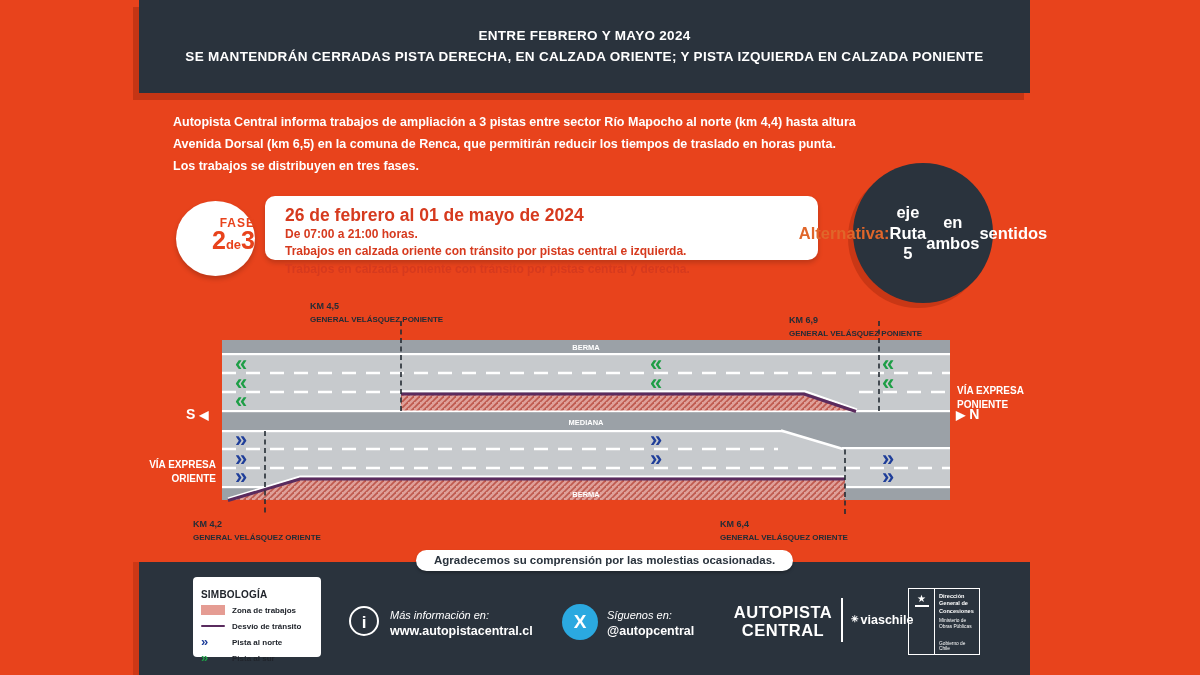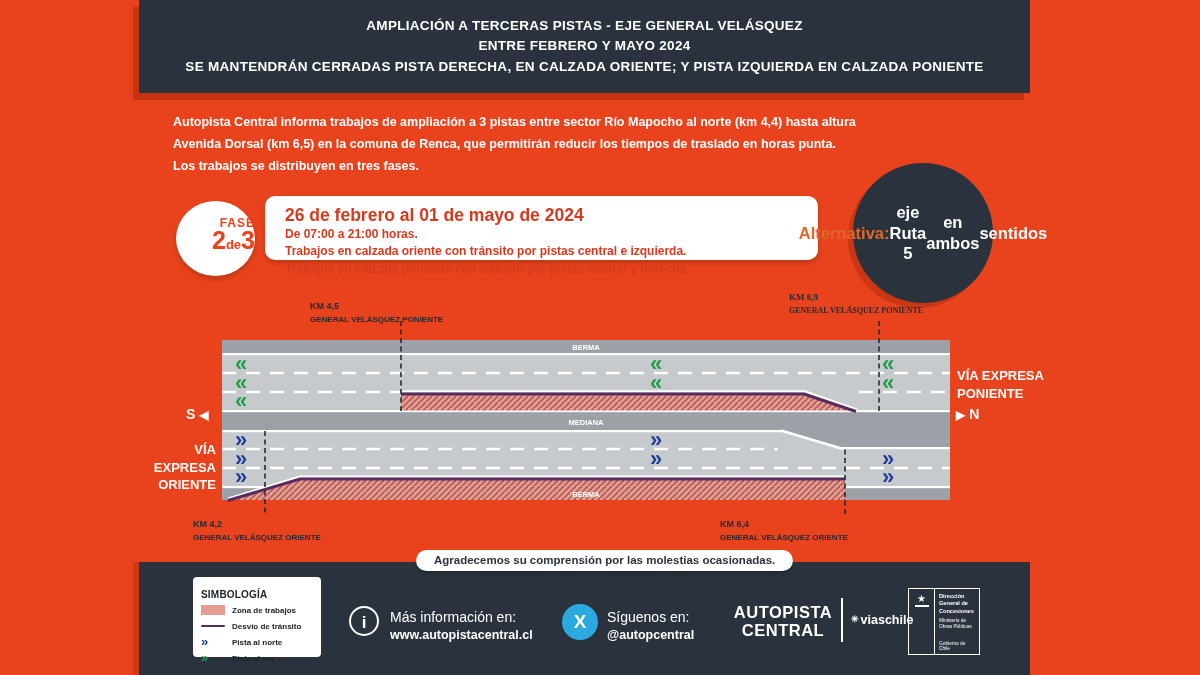--- a/index.html
+++ b/index.html
@@ -32,21 +32,21 @@
   
   .alt{left:853px;top:163px;width:140px;height:140px;border-radius:50%;background:#2A333D;
     display:flex;justify-content:center;align-items:center;text-align:center;
     color:#fff;font-weight:bold;font-size:16.5px;line-height:1.25;box-shadow:-5px 5px 0 rgba(155,38,12,.4);}
   .alt .hl{color:#E0662A;}
 
   
   .km{width:180px;color:#232C36;font-weight:bold;line-height:1.3;}
   .km .k{font-size:9px;}
   .km .r{font-size:8px;display:block;}
-  .via{color:#fff;font-weight:bold;font-size:13px;line-height:1.35;}
+  .via{color:#fff;font-weight:bold;font-size:10px;line-height:1.35;margin-top:17px;}
   .sn{color:#fff;font-weight:bold;font-size:14px;}
   .sn .ar{font-size:12px;}
 
   
   .thanks{left:416px;top:550px;background:#fff;border-radius:14px;padding:4px 18px 5px 18px;
     color:#2A333D;font-weight:bold;font-size:11.5px;z-index:5;box-shadow:0 2px 3px rgba(0,0,0,.25);}
 
   
   .footer{left:139px;top:562px;width:891px;height:113px;background:#2A333D;box-shadow:-6px 0 0 rgba(155,38,12,.35);}
   .legend{position:absolute;left:54px;top:15px;width:128px;height:80px;background:#fff;border-radius:4px;
@@ -55,21 +55,21 @@
   .lrow{display:flex;align-items:center;gap:7px;margin-top:4px;height:12px;}
   .lrow .lab{font-size:8px;font-weight:bold;white-space:nowrap;}
   .sw{width:24px;height:10px;background:#E59C93;flex:none;}
   .dline{width:24px;height:2.5px;background:#5A2B5E;border-radius:2px;flex:none;}
   .chv{width:24px;flex:none;font-weight:bold;font-size:13px;line-height:10px;text-align:left;}
   .chv.b{color:#1F3E99;} .chv.g{color:#1E9E46;}
 
   .icircle{position:absolute;left:210px;top:44px;width:30px;height:30px;border:2px solid #fff;border-radius:50%;
     color:#fff;font-weight:bold;font-size:17px;text-align:center;line-height:29px;box-sizing:border-box;}
   .ftext{position:absolute;color:#fff;line-height:1.35;}
-  .ftext .s{font-size:14px;}
+  .ftext .s{font-size:11px;font-style:italic;}
   .ftext .b{font-size:12.5px;font-weight:bold;}
   .xcircle{position:absolute;left:423px;top:42px;width:36px;height:36px;border-radius:50%;background:#2BA9E0;
     color:#fff;font-weight:bold;font-size:19px;text-align:center;line-height:36px;}
   .brand{position:absolute;left:588px;top:41px;width:112px;text-align:center;color:#fff;
     font-weight:bold;font-size:16.5px;letter-spacing:.5px;line-height:1.12;}
   .bdiv{position:absolute;left:702px;top:36px;width:1.5px;height:44px;background:#fff;}
   .viachile{position:absolute;left:712px;top:51px;color:#fff;font-weight:bold;font-size:12.5px;}
   .viachile .ic{font-size:9px;vertical-align:2px;margin-right:2px;}
   .gov{position:absolute;left:769px;top:26px;width:72px;height:67px;border:1.2px solid #fff;display:flex;box-sizing:border-box;}
   .gov .left{width:26px;border-right:1.2px solid #fff;color:#fff;text-align:center;box-sizing:border-box;padding-top:5px;}
@@ -77,21 +77,20 @@
   .gov .left .bar{width:14px;height:2px;background:#fff;margin:2px auto 0 auto;}
   .gov .right{flex:1;color:#fff;box-sizing:border-box;padding:4px 3px 3px 4px;display:flex;flex-direction:column;}
   .gov .right .t1{font-size:5.6px;font-weight:bold;line-height:1.3;}
   .gov .right .t2{font-size:4.8px;line-height:1.3;margin-top:3px;}
   .gov .right .t3{font-size:4.8px;margin-top:auto;}
 </style>
 </head>
 <body>
 
 <div class="abs topbar">
-  <div>AMPLIACIÓN A TERCERAS PISTAS - EJE GENERAL VELÁSQUEZ</div>
   <div>ENTRE FEBRERO Y MAYO 2024</div>
   <div>SE MANTENDRÁN CERRADAS PISTA DERECHA, EN CALZADA ORIENTE; Y PISTA IZQUIERDA EN CALZADA PONIENTE</div>
 </div>
 
 <div class="abs intro">
   <div>Autopista Central informa trabajos de ampliación a 3 pistas entre sector Río Mapocho al norte (km 4,4) hasta altura</div>
   <div>Avenida Dorsal (km 6,5) en la comuna de Renca, que permitirán reducir los tiempos de traslado en horas punta.</div>
   <div>Los trabajos se distribuyen en tres fases.</div>
 </div>
 
@@ -111,21 +110,21 @@
   <div class="hl">Alternativa:</div>
   <div>eje Ruta 5</div>
   <div>en ambos</div>
   <div>sentidos</div>
 </div>
 
 <div class="abs km" style="left:310px;top:294px;">
   <span class="k">KM 4,5</span>
   <span class="r">GENERAL VELÁSQUEZ PONIENTE</span>
 </div>
-<div class="abs km" style="left:789px;top:285px;font-family:Liberation Serif, serif;">
+<div class="abs km" style="left:789px;top:308px;">
   <span class="k">KM 6,9</span>
   <span class="r">GENERAL VELÁSQUEZ PONIENTE</span>
 </div>
 <div class="abs km" style="left:193px;top:512px;">
   <span class="k">KM 4,2</span>
   <span class="r">GENERAL VELÁSQUEZ ORIENTE</span>
 </div>
 <div class="abs km" style="left:720px;top:512px;">
   <span class="k">KM 6,4</span>
   <span class="r">GENERAL VELÁSQUEZ ORIENTE</span>

